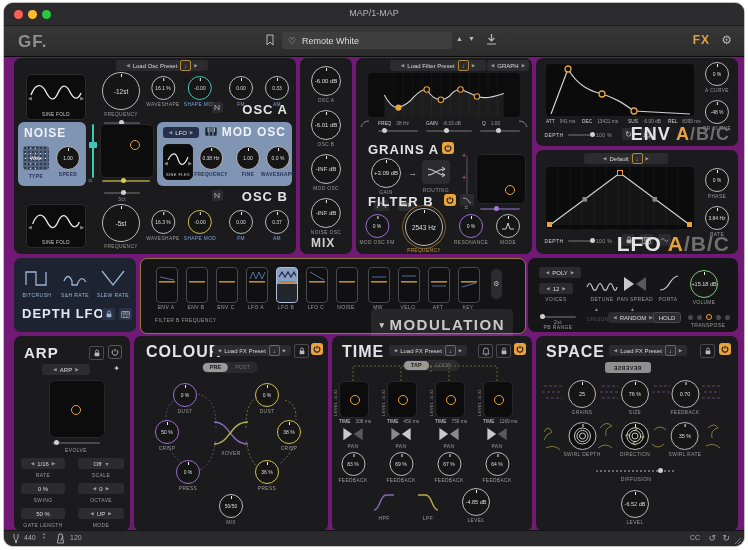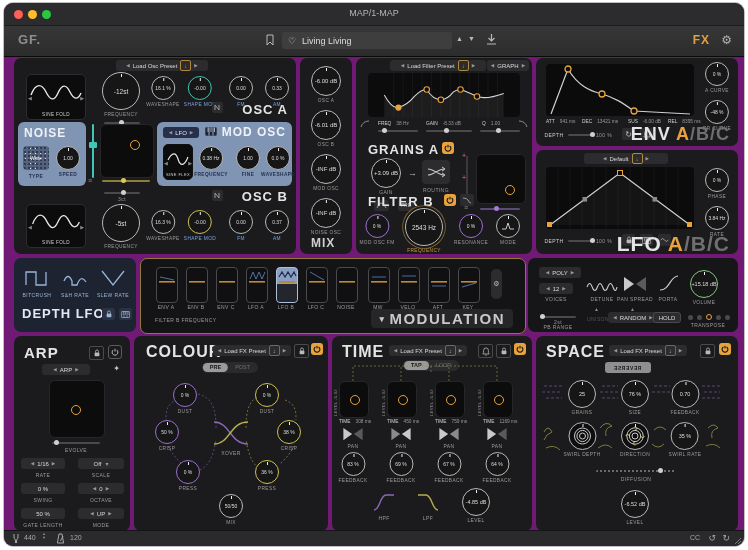--- a/index.html
+++ b/index.html
@@ -4,21 +4,21 @@
 <style>
   html,body{margin:0;padding:0;background:#fff;}
   #stage{position:relative;width:748px;height:550px;background:#fff;font-family:"Liberation Sans",sans-serif;overflow:hidden;}
   #win{position:absolute;left:4px;top:3px;width:740px;height:543px;background:#701a75;border-radius:9px;overflow:hidden;box-shadow:0 0 0 1px #00000040;}
   
   #titlebar{position:absolute;left:0;top:0;width:100%;height:22px;background:#2c2c2e;border-bottom:1px solid #1c1c1c;}
   .tl{position:absolute;top:7px;width:9px;height:9px;border-radius:50%;}
   #wintitle{position:absolute;left:0;right:0;top:5px;text-align:center;font-size:9px;color:#b4b4b4;}
   
   #hdr{position:absolute;left:0;top:23px;width:100%;height:30px;background:linear-gradient(#373737,#2c2c2c);border-bottom:1px solid #0a0a0a;}
-  #logo{position:absolute;left:14px;top:6px;font-size:13px;font-weight:bold;color:#8f8f8f;letter-spacing:1px;}
+  #logo{position:absolute;left:14px;top:6px;font-size:17px;font-weight:bold;color:#8f8f8f;letter-spacing:1px;}
   #presetpill{position:absolute;left:278px;top:6px;width:170px;height:17px;background:#3e3e3e;border-radius:3px;color:#ddd;font-size:9px;display:flex;align-items:center;gap:6px;padding:0 6px;box-sizing:border-box;}
   .hico{color:#bbb;font-size:10px;}
   
   .panel{position:absolute;background:#1b1b1d;border-radius:7px;}
   .bluepanel{position:absolute;background:#8094b4;border-radius:6px;}
   .lbl{position:absolute;transform:translateX(-50%);font-size:5px;color:#9a9a9a;letter-spacing:.4px;white-space:nowrap;text-align:center;}
   .lbl.nv{color:#24304e;font-weight:bold;}
   .lbl.wh{color:#cfcfcf;}
   .title{position:absolute;font-weight:bold;color:#e4e4e4;letter-spacing:1px;white-space:nowrap;}
   
@@ -85,21 +85,21 @@
 
   <div id="hdr">
     <div id="logo">GF.</div>
     <span class="hico" style="position:absolute;left:262px;top:8px">
       <svg width="8" height="12" viewBox="0 0 8 12">
             <path d="M1 1h6v10L4 8 1 11z" fill="none" stroke="#b9b9b9" stroke-width="1"></path>
           </svg>
     </span>
     <div id="presetpill">
       <span style="color:#ccc">♡</span>
-      <span>Living Living</span>
+      <span>Remote White</span>
     </div>
     <span style="position:absolute;left:452px;top:9px;color:#bbb;font-size:7px">▲</span>
     <span style="position:absolute;left:464px;top:9px;color:#bbb;font-size:7px">▼</span>
     <span style="position:absolute;left:482px;top:7px">
       <svg width="11" height="13" viewBox="0 0 11 13">
             <path d="M5.5 1v6M2.5 5l3 3 3-3M1 11h9" fill="none" stroke="#b9b9b9" stroke-width="1.2"></path>
           </svg>
     </span>
     <div style="position:absolute;right:34px;top:7px;font-size:12px;font-weight:bold;color:#e0a13e;letter-spacing:1px">FX</div>
     <span style="position:absolute;right:12px;top:7px;color:#b0b0b0;font-size:12px">⚙</span>
@@ -597,21 +597,21 @@
     <div class="lbl" style="left:115px;top:45px">LFO A</div>
     <div class="lbl" style="left:145px;top:45px">LFO B</div>
     <div class="lbl" style="left:175px;top:45px">LFO C</div>
     <div class="lbl" style="left:205px;top:45px">NOISE</div>
     <div class="lbl" style="left:237px;top:45px">MW</div>
     <div class="lbl" style="left:267px;top:45px">VELO</div>
     <div class="lbl" style="left:297px;top:45px">AFT</div>
     <div class="lbl" style="left:327px;top:45px">KEY</div>
     <div class="icobtn" style="left:350px;top:10px;width:11px;height:30px;border-radius:5px;font-size:7px">⚙</div>
     <div class="lbl" style="left:46px;top:58px;transform:none;left:14px">FILTER B FREQUENCY</div>
-    <div style="position:absolute;right:12px;top:50px;font-size:15px;font-weight:bold;color:#c9c9c9;letter-spacing:1.5px;background:#ffffff14;border-radius:4px;padding:1px 8px"><span style="font-size:9px;vertical-align:2px">▾ </span><span>MODULATION</span></div>
+    <div style="position:absolute;right:12px;top:50px;font-size:15px;font-weight:bold;color:#c9c9c9;letter-spacing:1.5px;background:#ffffff14;border-radius:4px;padding:7px 8px"><span style="font-size:9px;vertical-align:2px">▾ </span><span>MODULATION</span></div>
   </div>
 
   <div class="panel" style="left:524px;top:255px;width:210px;height:74px;background:#161618">
     <div class="stp" style="left:32px;top:9px;width:42px">
           <span>POLY</span>
         </div>
     <div class="stp" style="left:28px;top:25px;width:34px">
           <span>12</span>
         </div>
     <div class="lbl" style="left:28px;top:38px">VOICES</div>

